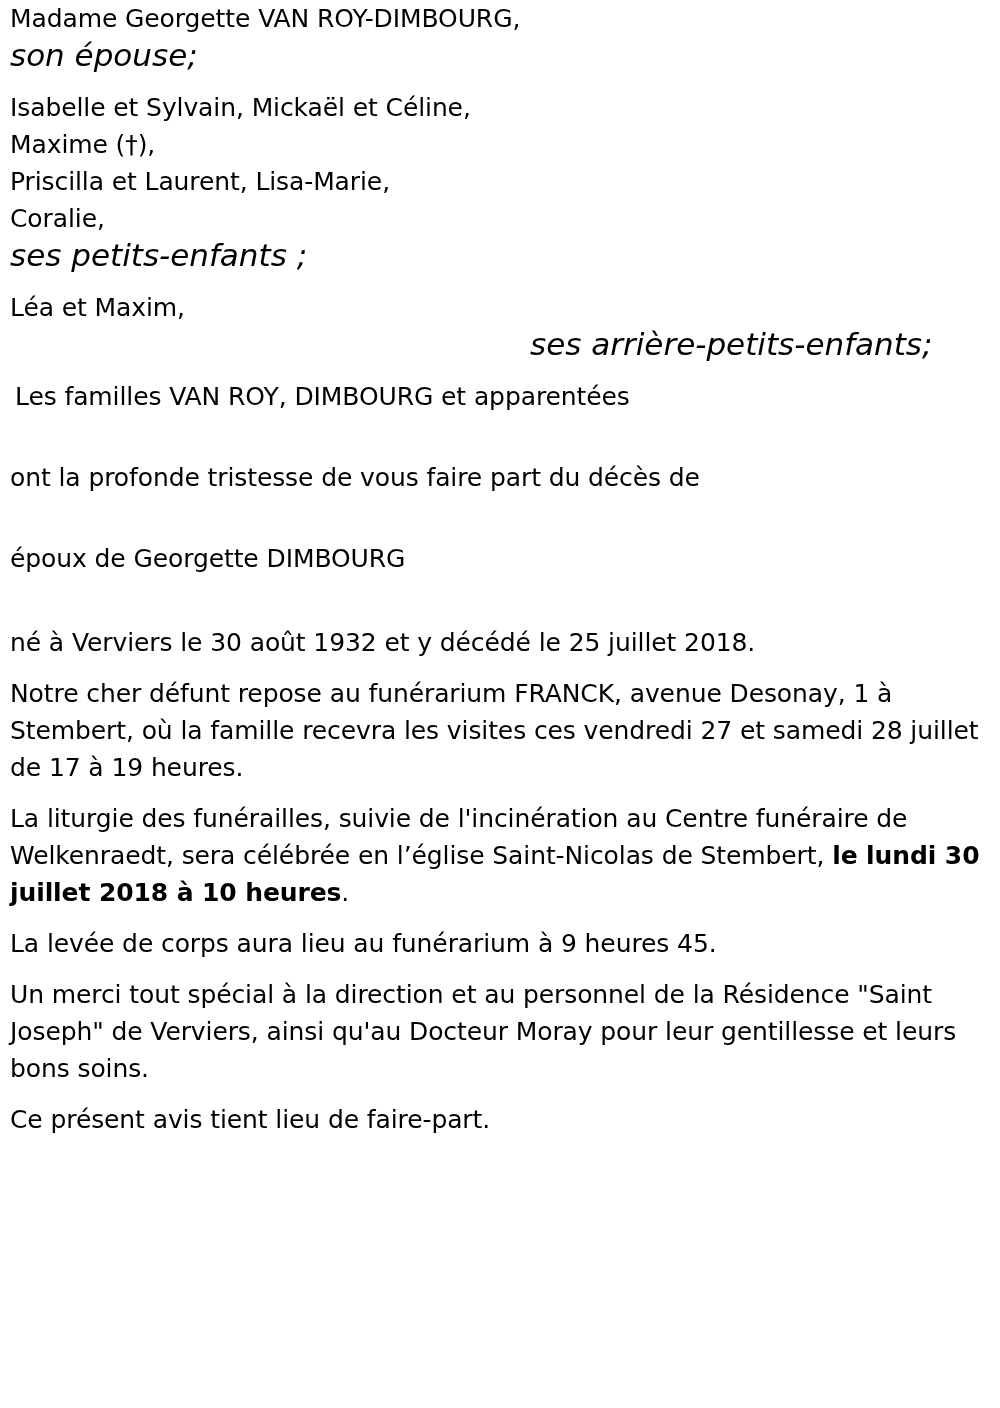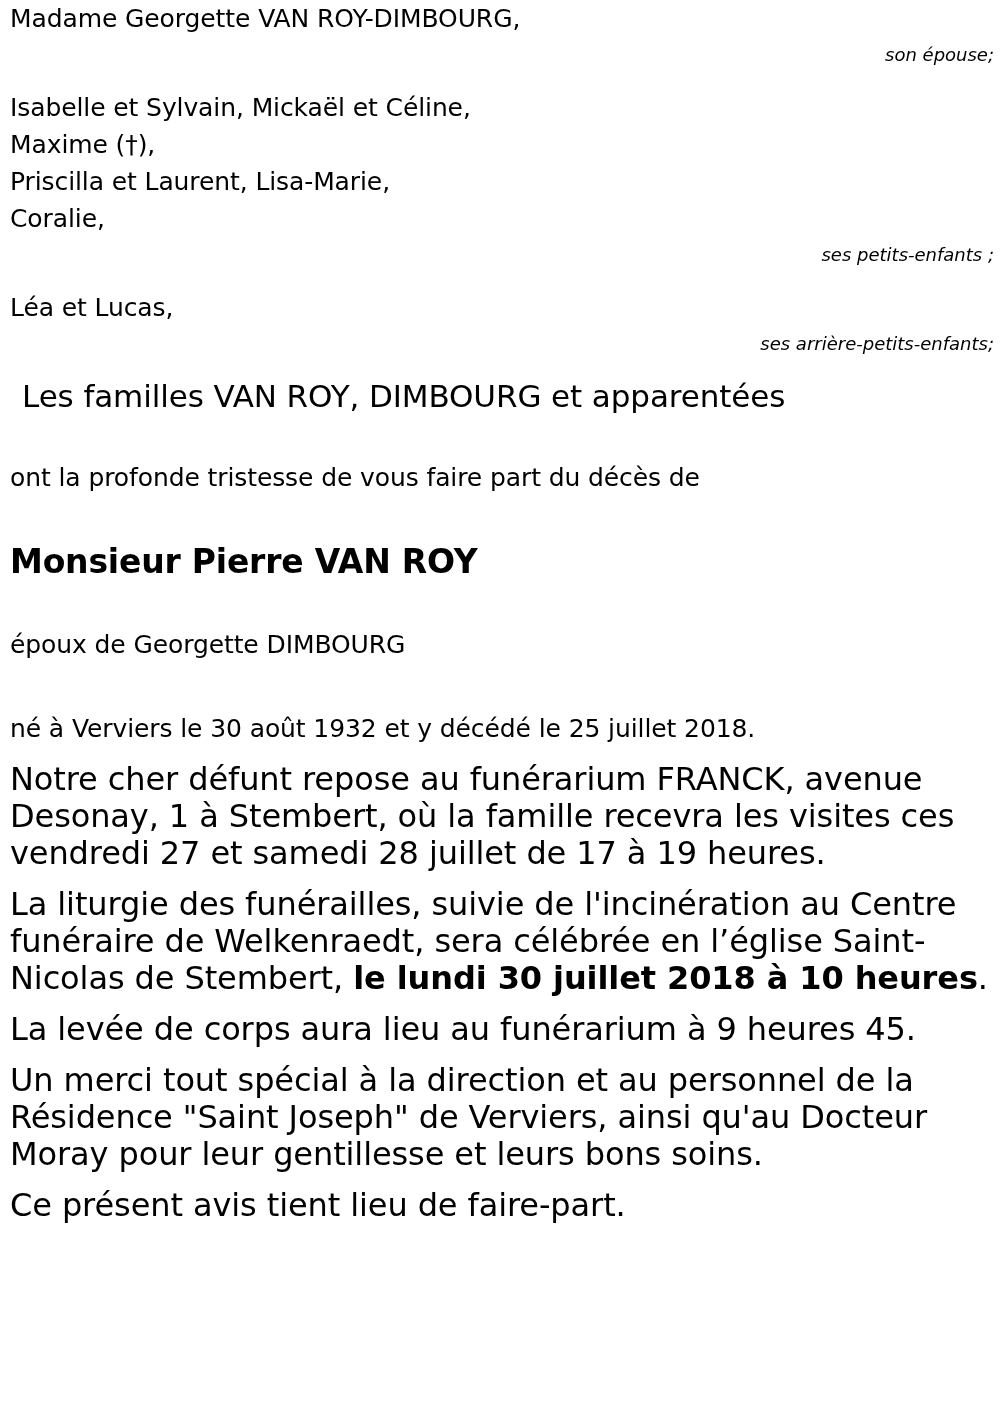--- a/index.html
+++ b/index.html
@@ -14,51 +14,50 @@
     font-family: "DejaVu Sans", "Liberation Sans", sans-serif;
     color: #000000;
     -webkit-font-smoothing: antialiased;
   }
 
   .notice {
     position: relative;
     width: 1000px;
     height: 1408px;
     box-sizing: border-box;
-    padding: 0 4px 0 10px;
+    padding: 0 16px 0 10px;
     overflow: hidden;
   }
 
   
   .relation-group {
     position: relative;
     margin-bottom: 16px;
   }
   .name-line {
     font-size: 25px;
     line-height: 37px;
     letter-spacing: -0.1px;
     white-space: nowrap;
   }
   .role-label {
-    text-align: right;
     font-style: italic;
-    font-size: 18px;
+    font-size: 31px;
     line-height: 36px;
     padding-right: 2px;
   }
   .role-label.narrow {
     margin-left: 520px;
   }
 
   .families-line {
-    font-size: 31px;
+    font-size: 25px;
     line-height: 37px;
     letter-spacing: -0.1px;
-    margin: 12px;
+    margin: 5px;
   }
 
   .lead-line {
     font-size: 25px;
     line-height: 37px;
     letter-spacing: -0.1px;
     margin: 44px 0 0 0;
   }
 
   
@@ -78,21 +77,21 @@
   }
 
   .birth-death {
     font-size: 25px;
     line-height: 37px;
     letter-spacing: -0.1px;
     margin: 47px 0 8px 0;
   }
 
   .block-para {
-    font-size: 32px;
+    font-size: 25px;
     line-height: 37px;
     letter-spacing: -0.1px;
     margin: 14px 0 0 0;
     max-width: 990px;
   }
 
   .bold-inline { font-weight: 700; }
 </style>
 </head>
 <body>
@@ -107,29 +106,28 @@
 
   <div class="relation-group">
     <div class="name-line">Isabelle et Sylvain, Mickaël et Céline,</div>
     <div class="name-line">Maxime (†),</div>
     <div class="name-line">Priscilla et Laurent, Lisa-Marie,</div>
     <div class="name-line">Coralie,</div>
     <div class="role-label">ses petits-enfants ;</div>
   </div>
 
   <div class="relation-group">
-    <div class="name-line">Léa et Lucas,</div>
+    <div class="name-line">Léa et Maxim,</div>
     <div class="role-label narrow">ses arrière-petits-enfants;</div>
   </div>
 
   <div class="families-line">Les familles VAN ROY, DIMBOURG et apparentées</div>
 
   <div class="lead-line">ont la profonde tristesse de vous faire part du décès de</div>
 
-  <h1 class="deceased-name">Monsieur Pierre VAN ROY</h1>
 
   <div class="spouse-of">époux de Georgette DIMBOURG</div>
 
   <div class="birth-death">né à Verviers le 30 août 1932 et y décédé le 25 juillet 2018.</div>
 
   <p class="block-para">Notre cher défunt repose au funérarium FRANCK, avenue Desonay, 1 à Stembert, où la famille recevra les visites ces vendredi 27 et samedi 28 juillet de 17 à 19 heures.</p>
 
   <p class="block-para"><span>La liturgie des funérailles, suivie de l'incinération au Centre funéraire de Welkenraedt, sera célébrée en l’église Saint-Nicolas de Stembert, </span><span class="bold-inline">le lundi 30 juillet 2018 à 10 heures</span><span>.</span></p>
 
   <p class="block-para">La levée de corps aura lieu au funérarium à 9 heures 45.</p>

